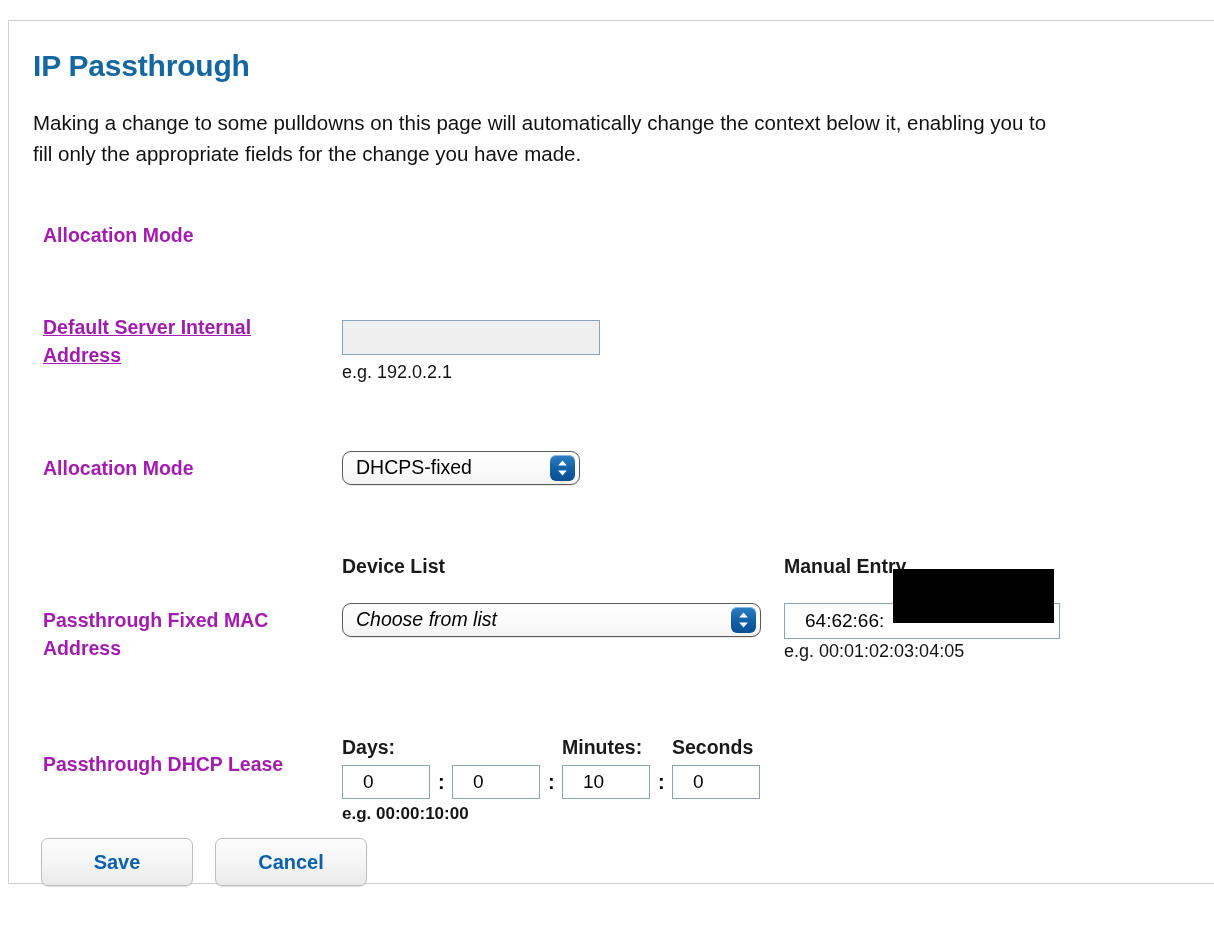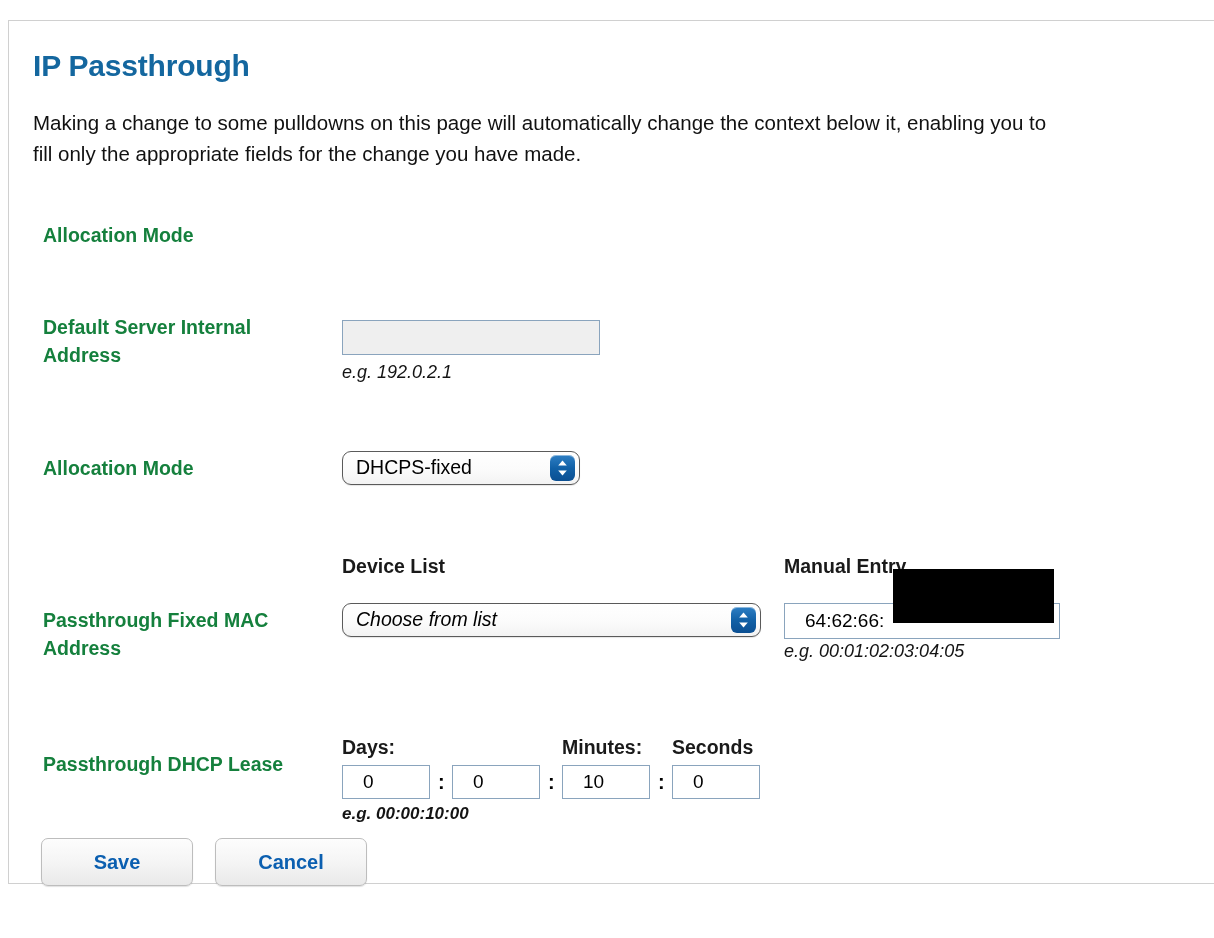--- a/index.html
+++ b/index.html
@@ -58,38 +58,37 @@
     line-height: 31px;
     color: #111111;
     white-space: pre-wrap;
   }
 
   
   .row-label {
     position: absolute;
     font-size: 19.5px;
     font-weight: bold;
-    color: #15803d;
+    color: #a21caf;
     line-height: 28px;
     width: 290px;
   }
 
   .col-head {
     position: absolute;
     font-size: 19.5px;
     font-weight: bold;
     color: #1a1a1a;
     white-space: nowrap;
     text-align: right;
   }
 
   .hint {
     position: absolute;
     font-size: 18px;
-    font-style: italic;
     color: #141414;
     white-space: nowrap;
   }
   .hint.bold { font-weight: bold; font-size: 17px; }
 
   
   .aqua-select {
     position: absolute;
     box-sizing: border-box;
     height: 34px;
@@ -171,21 +170,21 @@
   <div class="inner">
 
     <div class="page-title">IP Passthrough</div>
 
     <div class="intro">Making a change to some pulldowns on this page will automatically change the context below it, enabling you to
 fill only the appropriate fields for the change you have made.</div>
 
     <div class="row-label" style="left:10px; top:200px;">Allocation Mode</div>
 
 
-    <div class="row-label" style="left:10px; top:292px;">Default Server Internal Address</div>
+    <div class="row-label" style="left:10px; top:292px;text-decoration:underline;">Default Server Internal Address</div>
 
     <input class="txt-input disabled" type="text" style="left: 309px; top: 299px; width: 258px; height: 35px;" disabled="" value="">
 
     <div class="hint" style="left:309px; top:341px;">e.g. 192.0.2.1</div>
 
     <div class="row-label" style="left:10px; top:433px;">Allocation Mode</div>
 
     <div class="aqua-select" style="left:309px; top:430px; width:238px;">
       <span class="sel-text">DHCPS-fixed</span>
       <span class="aqua-knob" style="right:4px;">

